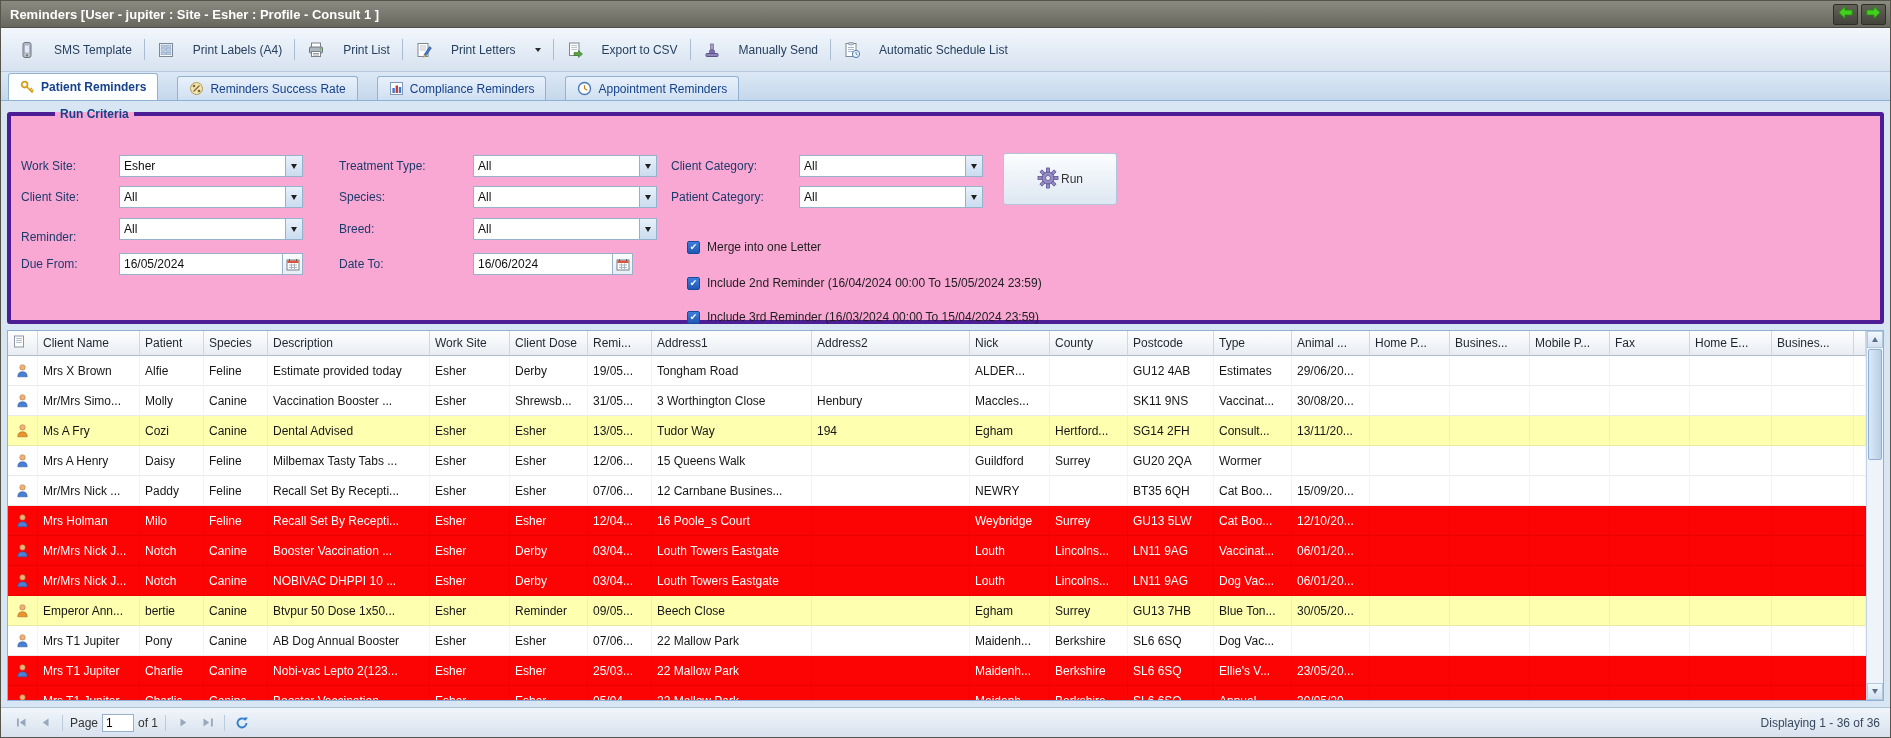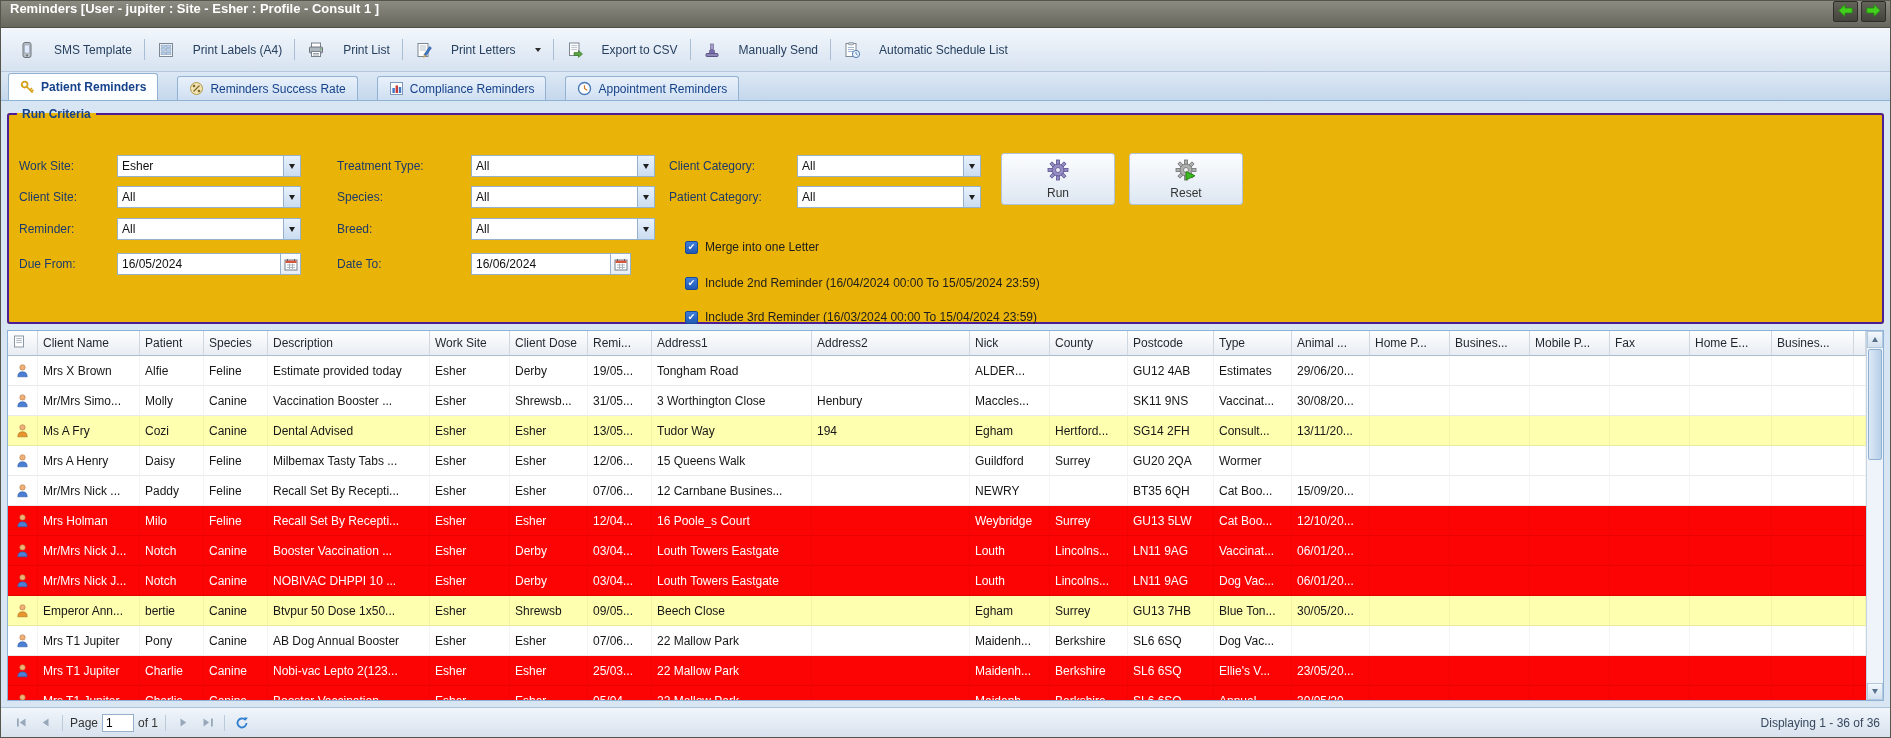--- a/index.html
+++ b/index.html
@@ -2,21 +2,21 @@
 <html><head>
 <meta charset="utf-8">
 <style>
   * { margin:0; padding:0; box-sizing:border-box; }
   html,body { width:1891px; height:738px; overflow:hidden; }
   body { font-family:"Liberation Sans","DejaVu Sans",sans-serif; font-size:12px; background:#d8e5f2; }
 
   .window { width:1891px; height:738px; display:flex; flex-direction:column; border:1px solid #55554c; background:#d8e5f2; }
 
   
-  .titlebar { flex:0 0 27px; background:linear-gradient(#8b8b81,#67675d); display:flex; align-items:flex-start; padding:0 4px 0 9px; border-bottom:1px solid #4d4d45; }
+  .titlebar { flex:0 0 27px; background:linear-gradient(#8b8b81,#67675d); display:flex; align-items:center; padding:0 4px 0 9px; border-bottom:1px solid #4d4d45; }
   .titlebar .title { color:#fff; font-size:13px; font-weight:bold; flex:1; white-space:nowrap; overflow:hidden; }
   .title-nav { display:flex; gap:3px; }
   .nav-btn { width:25px; height:21px; background:linear-gradient(#63635a,#43433b); border:1px solid #2e2e28; border-radius:2px; display:flex; align-items:center; justify-content:center; cursor:pointer; padding:0; }
 
   
   .toolbar { flex:0 0 44px; background:linear-gradient(#f2f7fc,#d7e2f0); border-bottom:1px solid #b7c8dc; display:flex; align-items:center; padding:0 10px; }
   .tb-btn { display:flex; align-items:center; gap:18px; padding:4px 7px; border-radius:3px; color:#27405f; cursor:pointer; white-space:nowrap; }
   .tb-icon { display:flex; align-items:center; }
   .tb-sep { width:1px; height:21px; background:#a9bdd4; margin:0 5px; flex:0 0 1px; }
   .tb-caret { width:0; height:0; border-left:3.5px solid transparent; border-right:3.5px solid transparent; border-top:4.5px solid #2b2b2b; margin-left:1px; }
@@ -24,32 +24,32 @@
   
   .tabstrip { flex:0 0 29px; background:linear-gradient(#dce8f5,#c5d7ec); display:flex; align-items:flex-end; padding:0 7px; gap:19px; border-bottom:1px solid #8db2d5; }
   .tab { height:24px; display:flex; align-items:center; gap:6px; padding:0 11px; border:1px solid #91b2d2; border-bottom:none; border-radius:3px 3px 0 0; background:linear-gradient(#e9f1fb,#cfdff1); color:#15428b; cursor:pointer; white-space:nowrap; }
   .tab.active { background:#fdfeff; font-weight:bold; height:27px; }
   .tab-icon { display:flex; align-items:center; }
 
   
   .content { flex:1; min-height:0; display:flex; flex-direction:column; padding:6px; }
 
   
-  fieldset.criteria { position:relative; flex:0 0 217px; height:217px; margin-bottom:6px; border:2px solid #4c1d95; border-radius:3px; background:#eab308; }
+  fieldset.criteria { position:relative; flex:0 0 217px; height:217px; margin-bottom:6px; border:4px solid #4c1d95; border-radius:3px; background:#f9a8d4;padding-left:36px; }
   legend.crit-legend { margin-left:8px; padding:0 5px; color:#15428b; font-weight:bold; }
   .flabel { position:absolute; height:22px; line-height:22px; color:#1c3a6b; white-space:nowrap; }
   .combo { position:absolute; height:22px; background:#fff; border:1px solid #95b1cc; display:flex; align-items:stretch; }
   .combo-text { flex:1; line-height:20px; padding:0 4px; color:#101010; overflow:hidden; white-space:nowrap; }
   .combo-trigger { width:17px; border-left:1px solid #95b1cc; background:linear-gradient(#e8f1fb,#cadcf0); display:flex; align-items:center; justify-content:center; cursor:pointer; }
   .date-trigger { width:20px; border-left:1px solid #95b1cc; background:linear-gradient(#fdfdfe,#e7edf4); display:flex; align-items:center; justify-content:center; cursor:pointer; }
   .caret { width:0; height:0; border-left:3.5px solid transparent; border-right:3.5px solid transparent; border-top:5px solid #1f1f1f; }
   .chk { position:absolute; display:flex; align-items:center; gap:7px; cursor:pointer; }
   .chk-box { flex:0 0 13px; width:13px; height:13px; background:linear-gradient(#3d7edb,#1f59b5); border:1px solid #174a9b; border-radius:2px; color:#fff; font-size:9px; line-height:11px; text-align:center; font-weight:bold; }
   .chk-label { color:#1d1d1d; white-space:nowrap; }
-  .big-btn { position:absolute; width:114px; height:52px; border:1px solid #b3c4da; border-radius:3px; background:linear-gradient(#fcfdfe,#dde7f2); display:flex; flex-direction:column; align-items:center; justify-content:center; gap:2px; cursor:pointer; font-family:inherit; font-size:12px; color:#333; }
+  .big-btn { position:absolute; width:114px; height:52px; border:1px solid #b3c4da; border-radius:3px; background:linear-gradient(#fcfdfe,#dde7f2); display:flex; flex-direction:row; align-items:center; justify-content:center; gap:2px; cursor:pointer; font-family:inherit; font-size:12px; color:#333; }
 
   
   .grid-wrap { flex:1; min-height:0; position:relative; border:1px solid #8db2d5; background:#fff; }
   .grid-scroll { position:absolute; left:0; top:0; bottom:0; right:17px; overflow:hidden; }
   table.grid { border-collapse:separate; border-spacing:0; table-layout:fixed; width:100%; }
   th.gh { height:25px; background:linear-gradient(#fefefe,#e8edf3); border-right:1px solid #cfd7e1; border-bottom:1px solid #aebcca; font-weight:normal; color:#1f2630; text-align:left; padding:0 5px; overflow:hidden; white-space:nowrap; }
   td.gc { height:30px; color:#161616; padding:0 5px; border-right:1px solid rgba(0,0,0,0.045); border-bottom:1px solid rgba(0,0,0,0.08); overflow:hidden; white-space:nowrap; background:#fff; }
   tr.yellow td.gc { background:#feffaf; }
   tr.red td.gc { background:#fd0404; color:#fff; }
   td.icon-cell { text-align:center; padding:0; }
@@ -246,21 +246,21 @@
       </div>
 
       <label class="flabel" style="left:10px;top:65px">Client Site:</label>
       <div class="combo" style="left:108px;top:65px;width:184px">
         <span class="combo-text">All</span>
         <span class="combo-trigger">
             <i class="caret"></i>
           </span>
       </div>
 
-      <label class="flabel" style="left:10px;top:97px">Reminder:</label>
+      <label class="flabel" style="left:10px;top:105px">Reminder:</label>
       <div class="combo" style="left:108px;top:97px;width:184px">
         <span class="combo-text">All</span>
         <span class="combo-trigger">
             <i class="caret"></i>
           </span>
       </div>
 
       <label class="flabel" style="left:10px;top:132px">Due From:</label>
       <div class="combo" style="left:108px;top:132px;width:184px">
         <span class="combo-text">16/05/2024</span>
@@ -361,38 +361,20 @@
                 <rect x="-1.5" y="-10" width="3" height="4.5" transform="rotate(135)"></rect>
                 <rect x="-1.5" y="-10" width="3" height="4.5" transform="rotate(180)"></rect>
                 <rect x="-1.5" y="-10" width="3" height="4.5" transform="rotate(225)"></rect>
                 <rect x="-1.5" y="-10" width="3" height="4.5" transform="rotate(270)"></rect>
                 <rect x="-1.5" y="-10" width="3" height="4.5" transform="rotate(315)"></rect>
                 <circle r="6"></circle>
               </g>
               <circle r="2.5" fill="#eeebf6" stroke="#5a5190" stroke-width="0.8"></circle>
             </svg></span>
         <span>Run</span>
-      </button>
-      <button class="big-btn" style="left:1120px;top:32px">
-        <span><svg width="22" height="22" viewBox="-11 -11 22 22">
-              <g fill="#b0b0b0" stroke="#707070" stroke-width="0.8">
-                <rect x="-1.5" y="-10" width="3" height="4.5"></rect>
-                <rect x="-1.5" y="-10" width="3" height="4.5" transform="rotate(45)"></rect>
-                <rect x="-1.5" y="-10" width="3" height="4.5" transform="rotate(90)"></rect>
-                <rect x="-1.5" y="-10" width="3" height="4.5" transform="rotate(135)"></rect>
-                <rect x="-1.5" y="-10" width="3" height="4.5" transform="rotate(180)"></rect>
-                <rect x="-1.5" y="-10" width="3" height="4.5" transform="rotate(225)"></rect>
-                <rect x="-1.5" y="-10" width="3" height="4.5" transform="rotate(270)"></rect>
-                <rect x="-1.5" y="-10" width="3" height="4.5" transform="rotate(315)"></rect>
-                <circle r="6"></circle>
-              </g>
-              <circle r="2.5" fill="#f2f2f2" stroke="#707070" stroke-width="0.8"></circle>
-              <polygon points="0,1.5 9,5.75 0,10" fill="#3cb91f" stroke="#1d7a06" stroke-width="0.8"></polygon>
-            </svg></span>
-        <span>Reset</span>
       </button>
     </fieldset>
 
     <div class="grid-wrap">
       <div class="grid-scroll">
         <table class="grid">
           <colgroup id="grid-colgroup">
               <col style="width:30px">
               <col style="width:102px">
               <col style="width:64px">
@@ -685,21 +667,21 @@
                     <svg width="15" height="15" viewBox="0 0 15 15">
                       <circle cx="7.5" cy="4.4" r="2.7" fill="#f0b077" stroke="#b27b43" stroke-width="0.6"></circle>
                       <path d="M2.8 13.8 Q2.8 8.8 7.5 8.8 Q12.2 8.8 12.2 13.8 Z" fill="#e8952f" stroke="#a96817" stroke-width="0.6"></path>
                     </svg>
                   </span></td>
                 <td class="gc">Emperor Ann...</td>
                 <td class="gc">bertie</td>
                 <td class="gc">Canine</td>
                 <td class="gc">Btvpur 50 Dose 1x50...</td>
                 <td class="gc">Esher</td>
-                <td class="gc">Shrewsb</td>
+                <td class="gc">Reminder</td>
                 <td class="gc">09/05...</td>
                 <td class="gc">Beech Close</td>
                 <td class="gc"></td>
                 <td class="gc">Egham</td>
                 <td class="gc">Surrey</td>
                 <td class="gc">GU13 7HB</td>
                 <td class="gc">Blue Ton...</td>
                 <td class="gc">30/05/20...</td>
                 <td class="gc"></td>
                 <td class="gc"></td>

